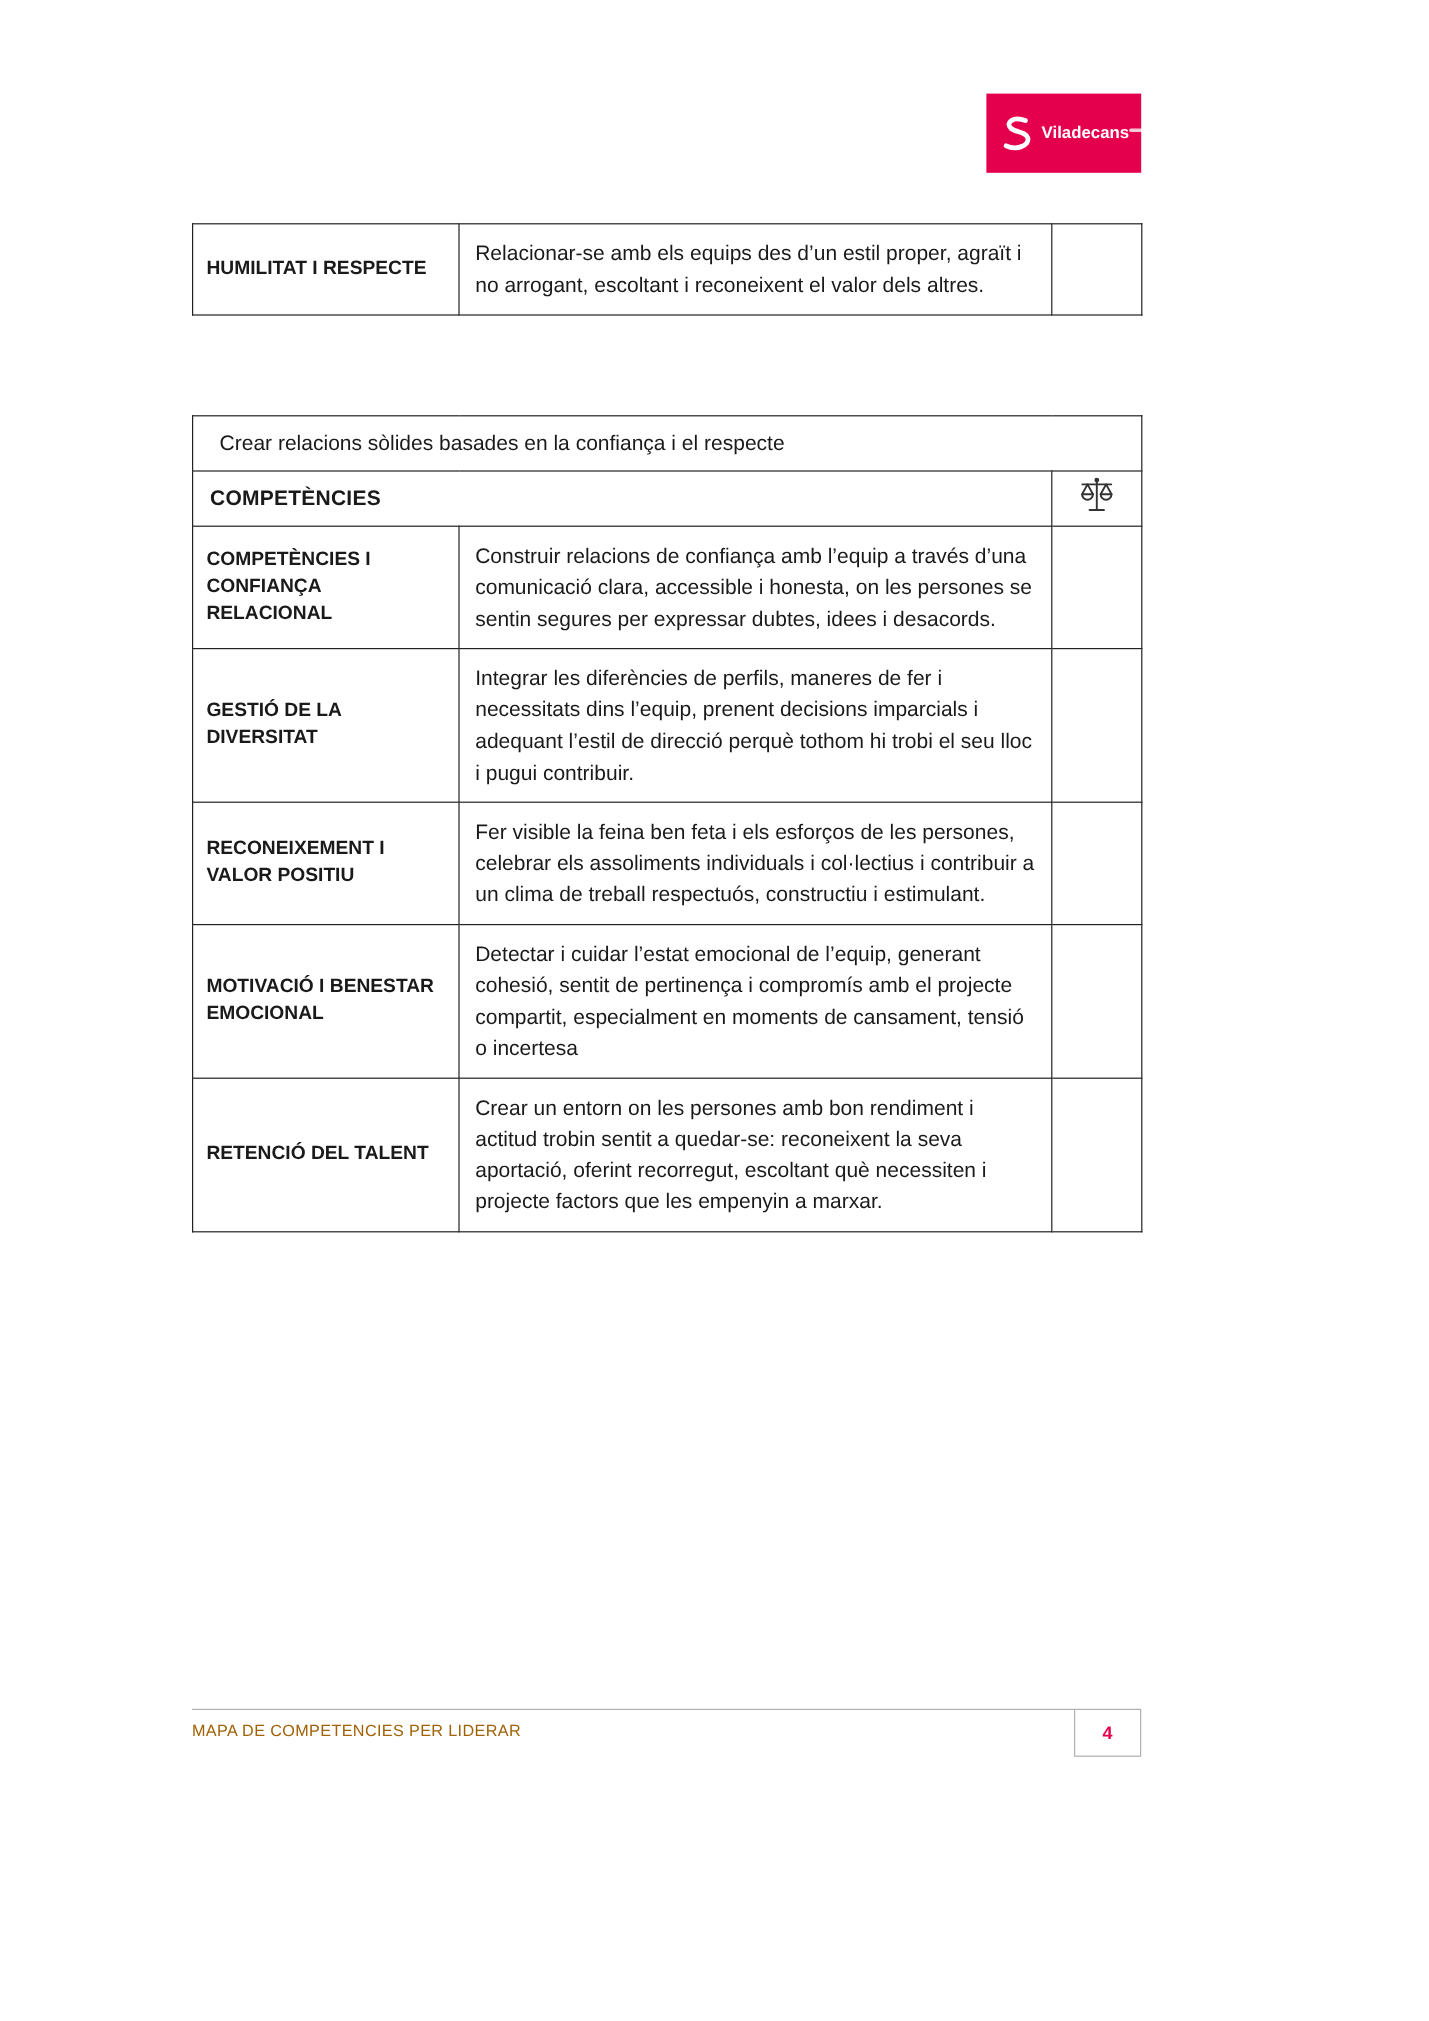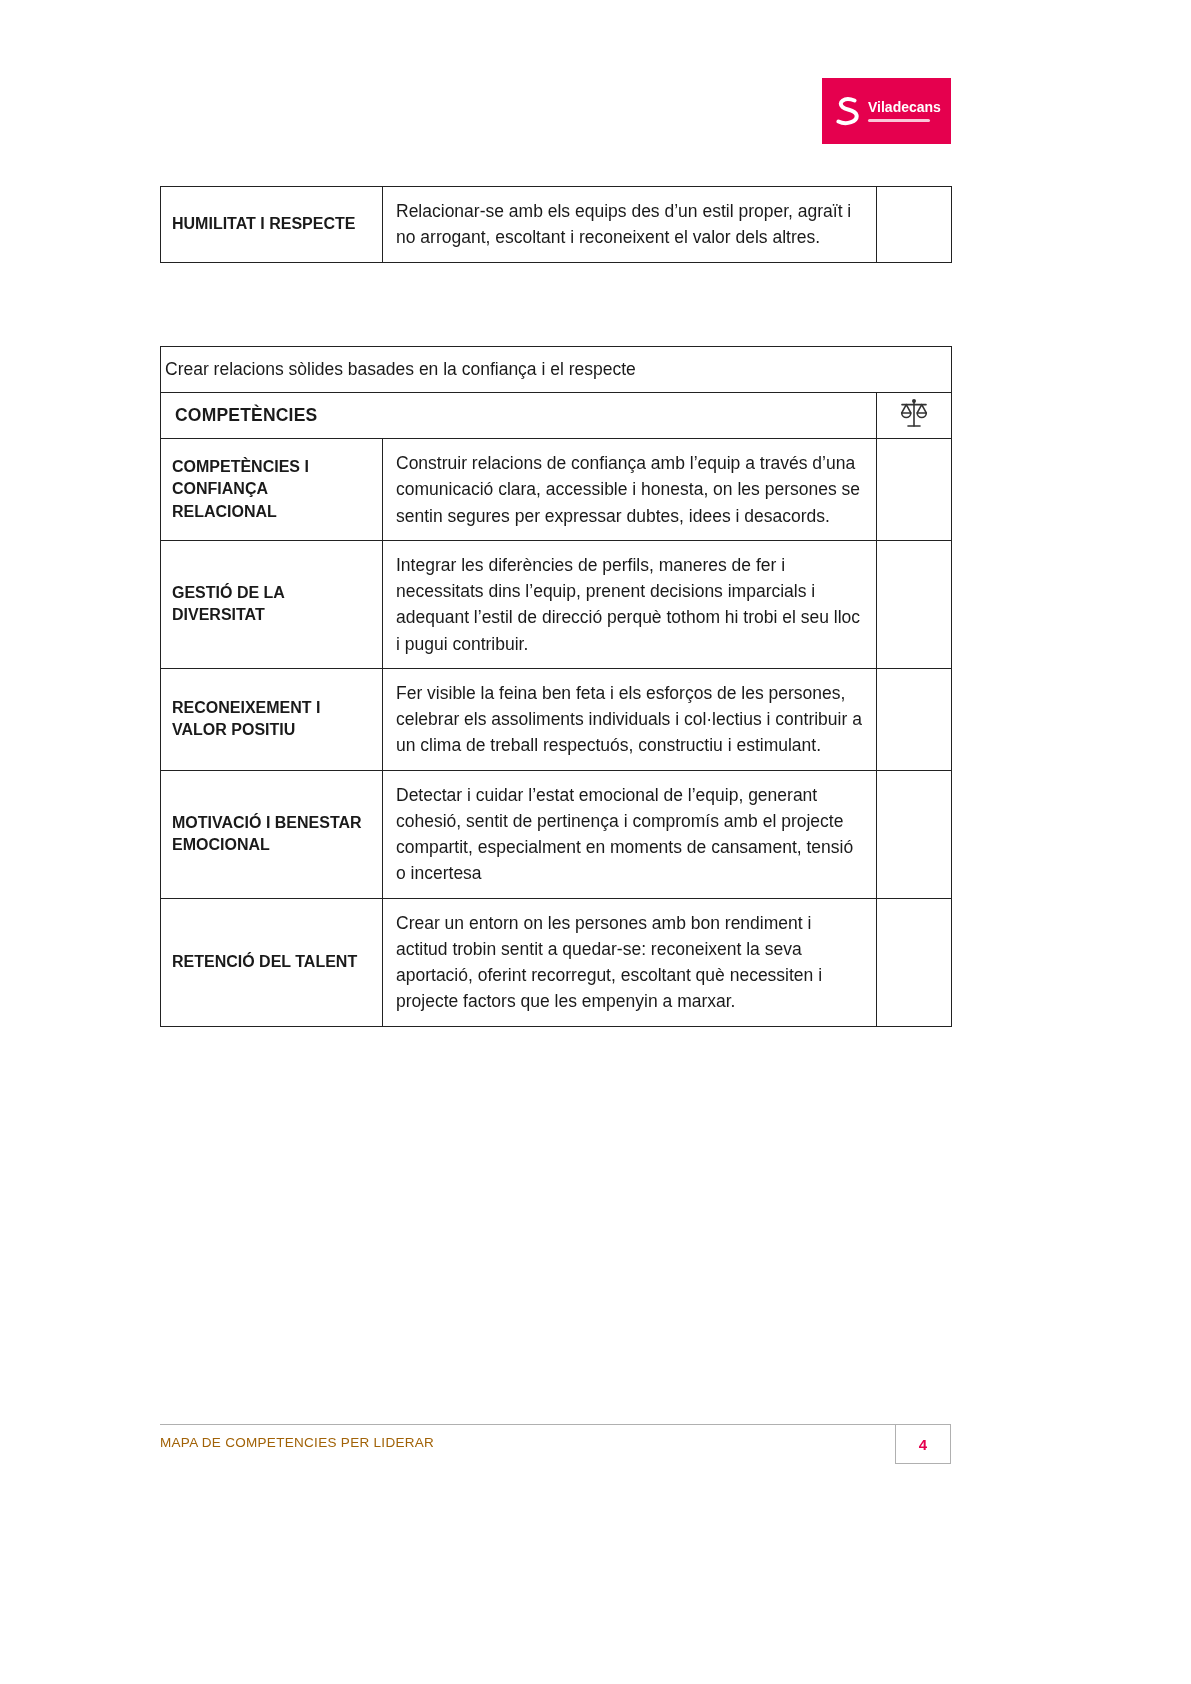--- a/index.html
+++ b/index.html
@@ -8,34 +8,34 @@
     width:1191px; height:1684px; position:relative; overflow:hidden;
     font-family:"Liberation Sans", sans-serif; color:#1a1a1a;
   }
 
   
   .logo {
     position:absolute; top:78px; left:822px; width:129px; height:66px;
     background:#e5004e; display:flex; align-items:center; gap:8px; padding:0 12px;
   }
   .logo-mark svg { display:block; }
-  .logo-text { display:flex; flex-direction:column; }
+  .logo-text { display:flex; flex-direction:row; }
   .logo-brand { color:#ffffff; font-weight:bold; font-size:14px; line-height:1.1; }
   .logo-tagline { margin-top:4px; width:62px; height:3px; background:rgba(255,255,255,.78); border-radius:2px; }
 
   
   table.doc-table {
     position:absolute; left:160px; width:791px;
     border-collapse:collapse; table-layout:fixed;
   }
   table.doc-table td { border:1.5px solid #222222; vertical-align:middle; }
   td.label-cell { font-weight:bold; font-size:16px; line-height:1.4; padding:10px 11px;margin-top:16px; }
   td.desc-cell  { font-size:17.5px; line-height:1.5; padding:11px 13px; }
   td.title-cell { font-weight:bold; font-size:28px; padding:13px 14px; letter-spacing:.2px; }
-  td.subtitle-cell { font-size:17.5px; padding:12px 4px; }
+  td.subtitle-cell { font-size:17.5px; padding:12px 22px; }
   td.comp-cell  { font-weight:bold; font-size:17.5px; padding:12px 14px; letter-spacing:.2px; }
   td.icon-cell  { text-align:center; vertical-align:middle; padding:4px 0; }
   td.rating-cell { background:#ffffff; }
 
   
   .footer { position:absolute; top:1424px; left:160px; width:791px; display:flex; height:40px; }
   .footer-main {
     flex:1; border-top:1px solid #b0b0b0; padding-top:10px;
     font-size:13.5px; letter-spacing:.3px; color:#a16207;
   }

